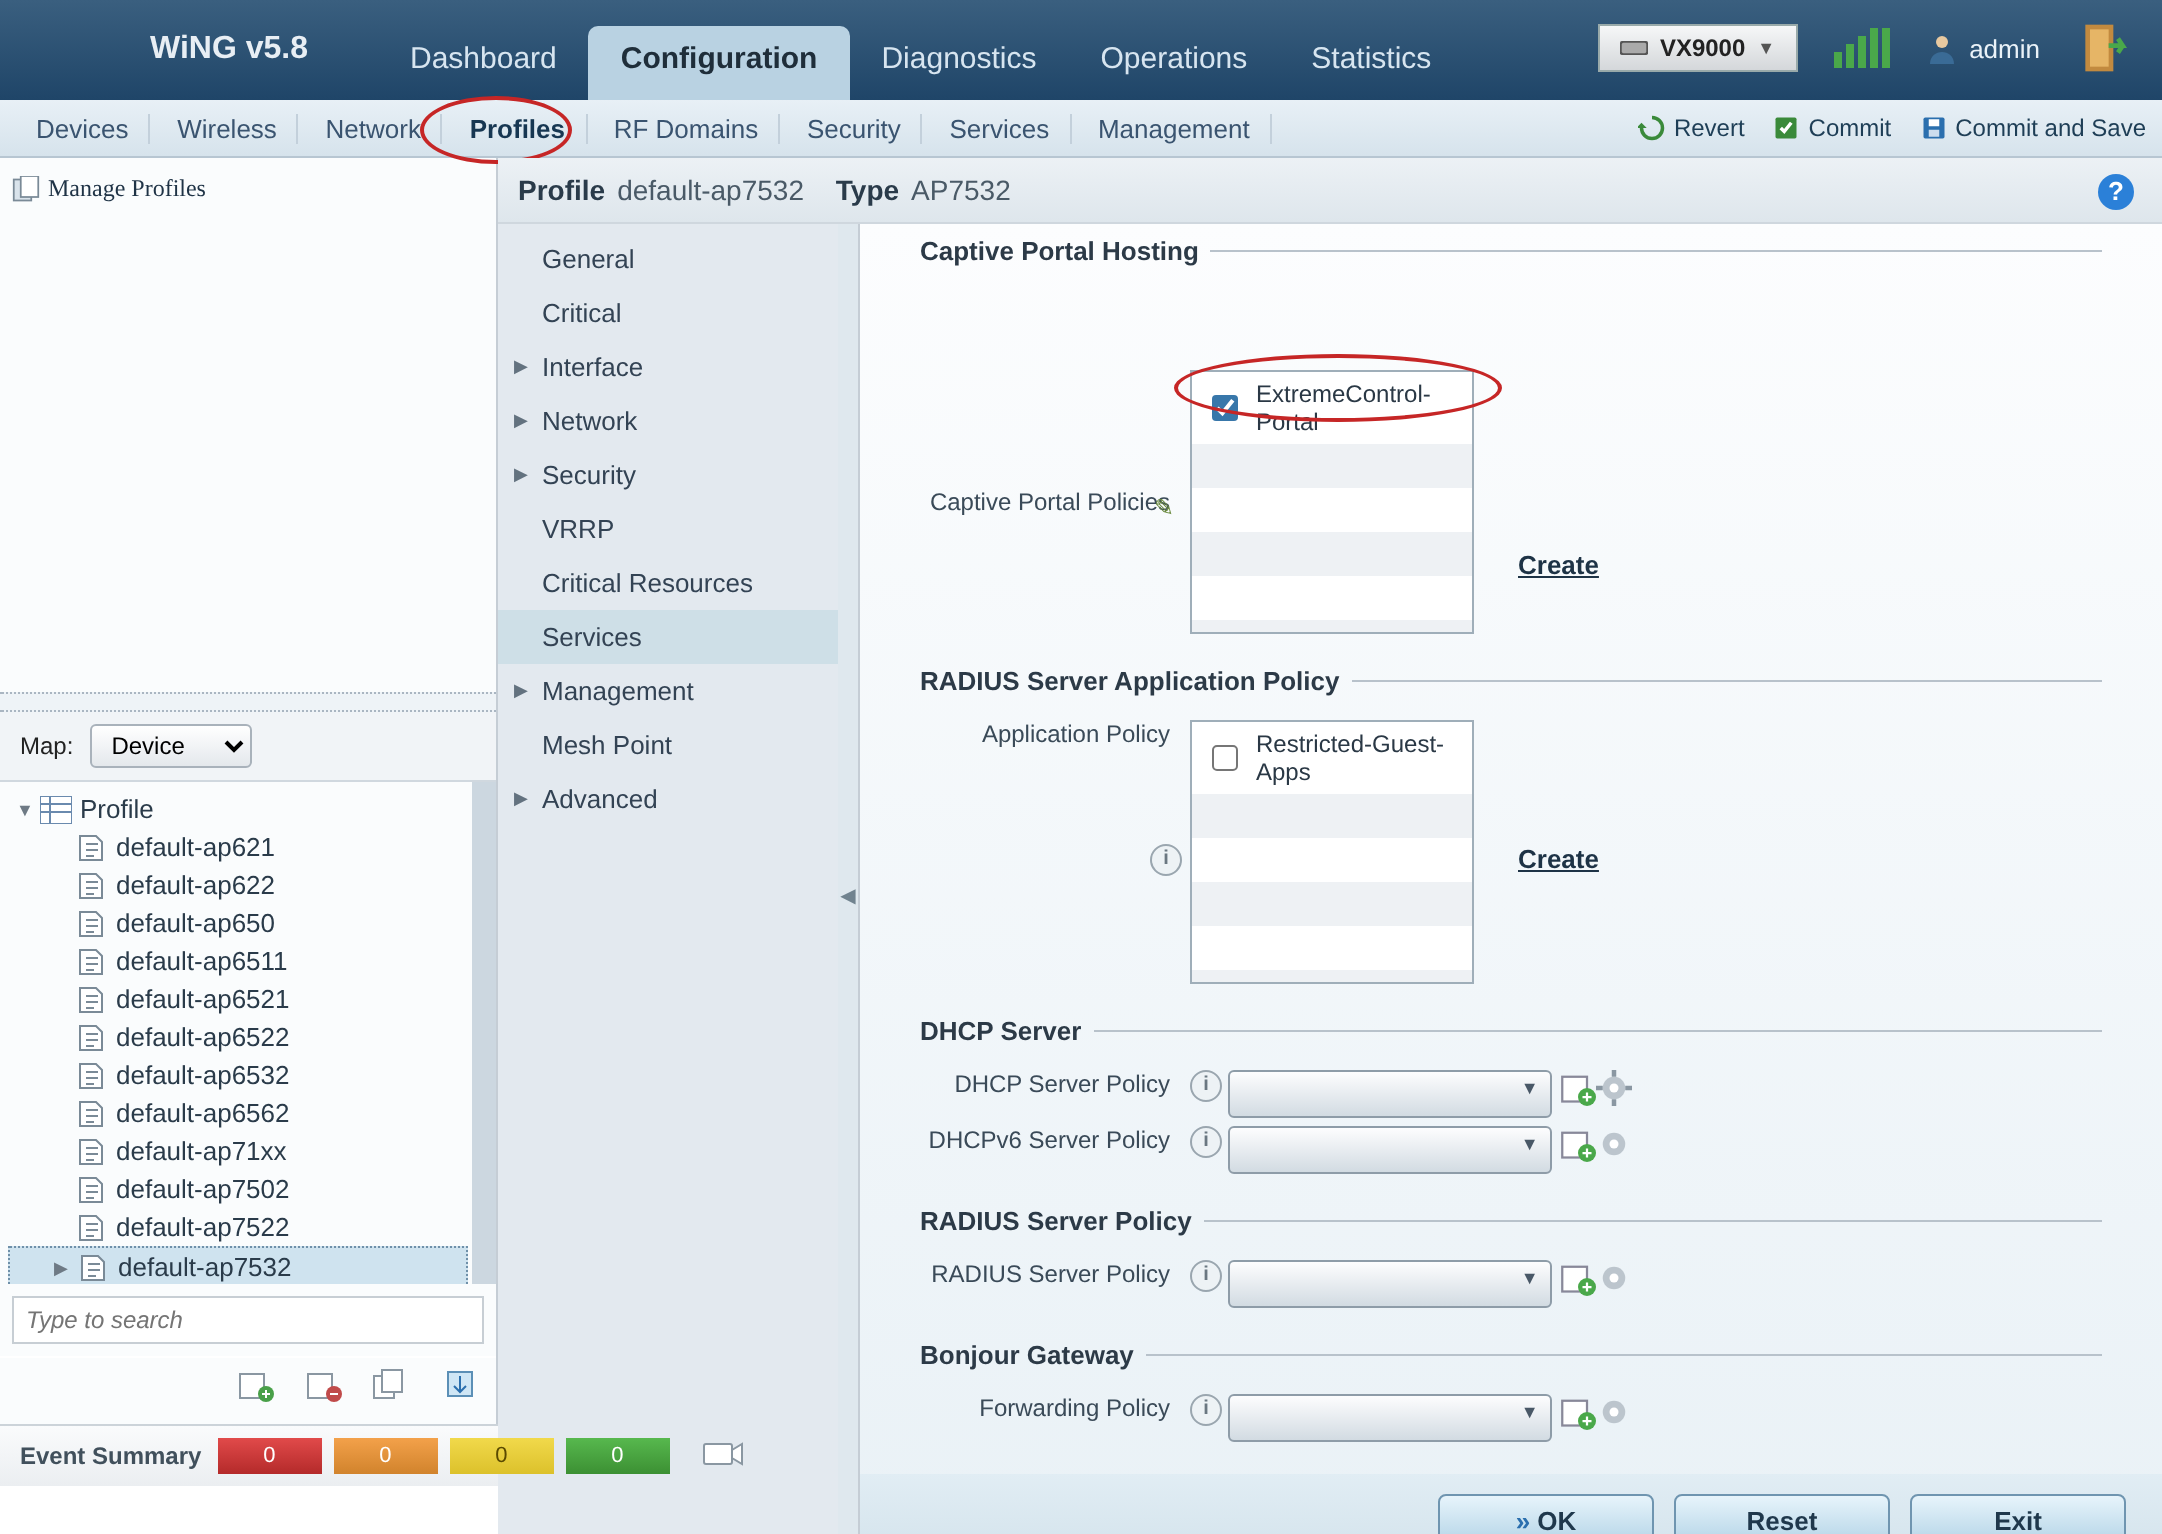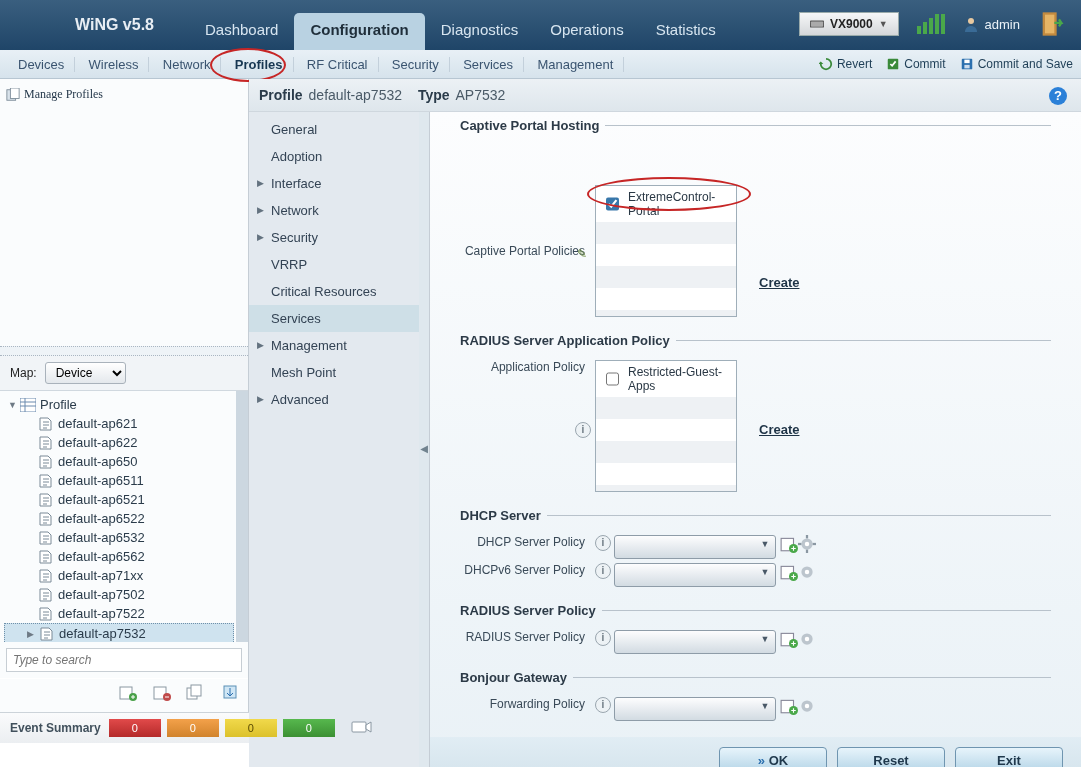--- a/index.html
+++ b/index.html
@@ -121,21 +121,21 @@
       </svg>
   </div>
 </div>
 
 <div class="sub-bar">
   <div class="sub-tabs" style="position:relative">
     <a>Devices</a>
     <a>Wireless</a>
     <a>Network</a>
     <a class="active">Profiles</a>
-    <a>RF Critical</a>
+    <a>RF Domains</a>
     <a>Security</a>
     <a>Services</a>
     <a>Management</a>
     <div class="circle-red" style="left:202px; top:-9px; width:72px; height:30px;"></div>
   </div>
   <div class="sub-right">
     <div class="btn">
       <svg class="small-icon" viewBox="0 0 16 16">
           <path d="M8 3a5 5 0 1 1-5 5h2l-3-3-3 3h2a7 7 0 1 0 7-7z" fill="#3a8a3a"></path>
         </svg>
@@ -316,21 +316,21 @@
       <b>Profile</b>
       <span>default-ap7532</span>
       &nbsp;<b>Type</b>
       <span>AP7532</span>
       <div class="help-icon">?</div>
     </div>
     <div style="flex:1; display:flex;">
       <div class="mid-col" style="border-right:none; width:170px;">
         <div class="nav-list" id="nav-list">
             <div class="item"><span>General</span></div>
-            <div class="item"><span>Adoption</span></div>
+            <div class="item"><span>Critical</span></div>
             <div class="item"><span class="caret">▶</span><span>Interface</span></div>
             <div class="item"><span class="caret">▶</span><span>Network</span></div>
             <div class="item"><span class="caret">▶</span><span>Security</span></div>
             <div class="item"><span>VRRP</span></div>
             <div class="item"><span>Critical Resources</span></div>
             <div class="item sel"><span>Services</span></div>
             <div class="item"><span class="caret">▶</span><span>Management</span></div>
             <div class="item"><span>Mesh Point</span></div>
             <div class="item"><span class="caret">▶</span><span>Advanced</span></div>
           </div>

